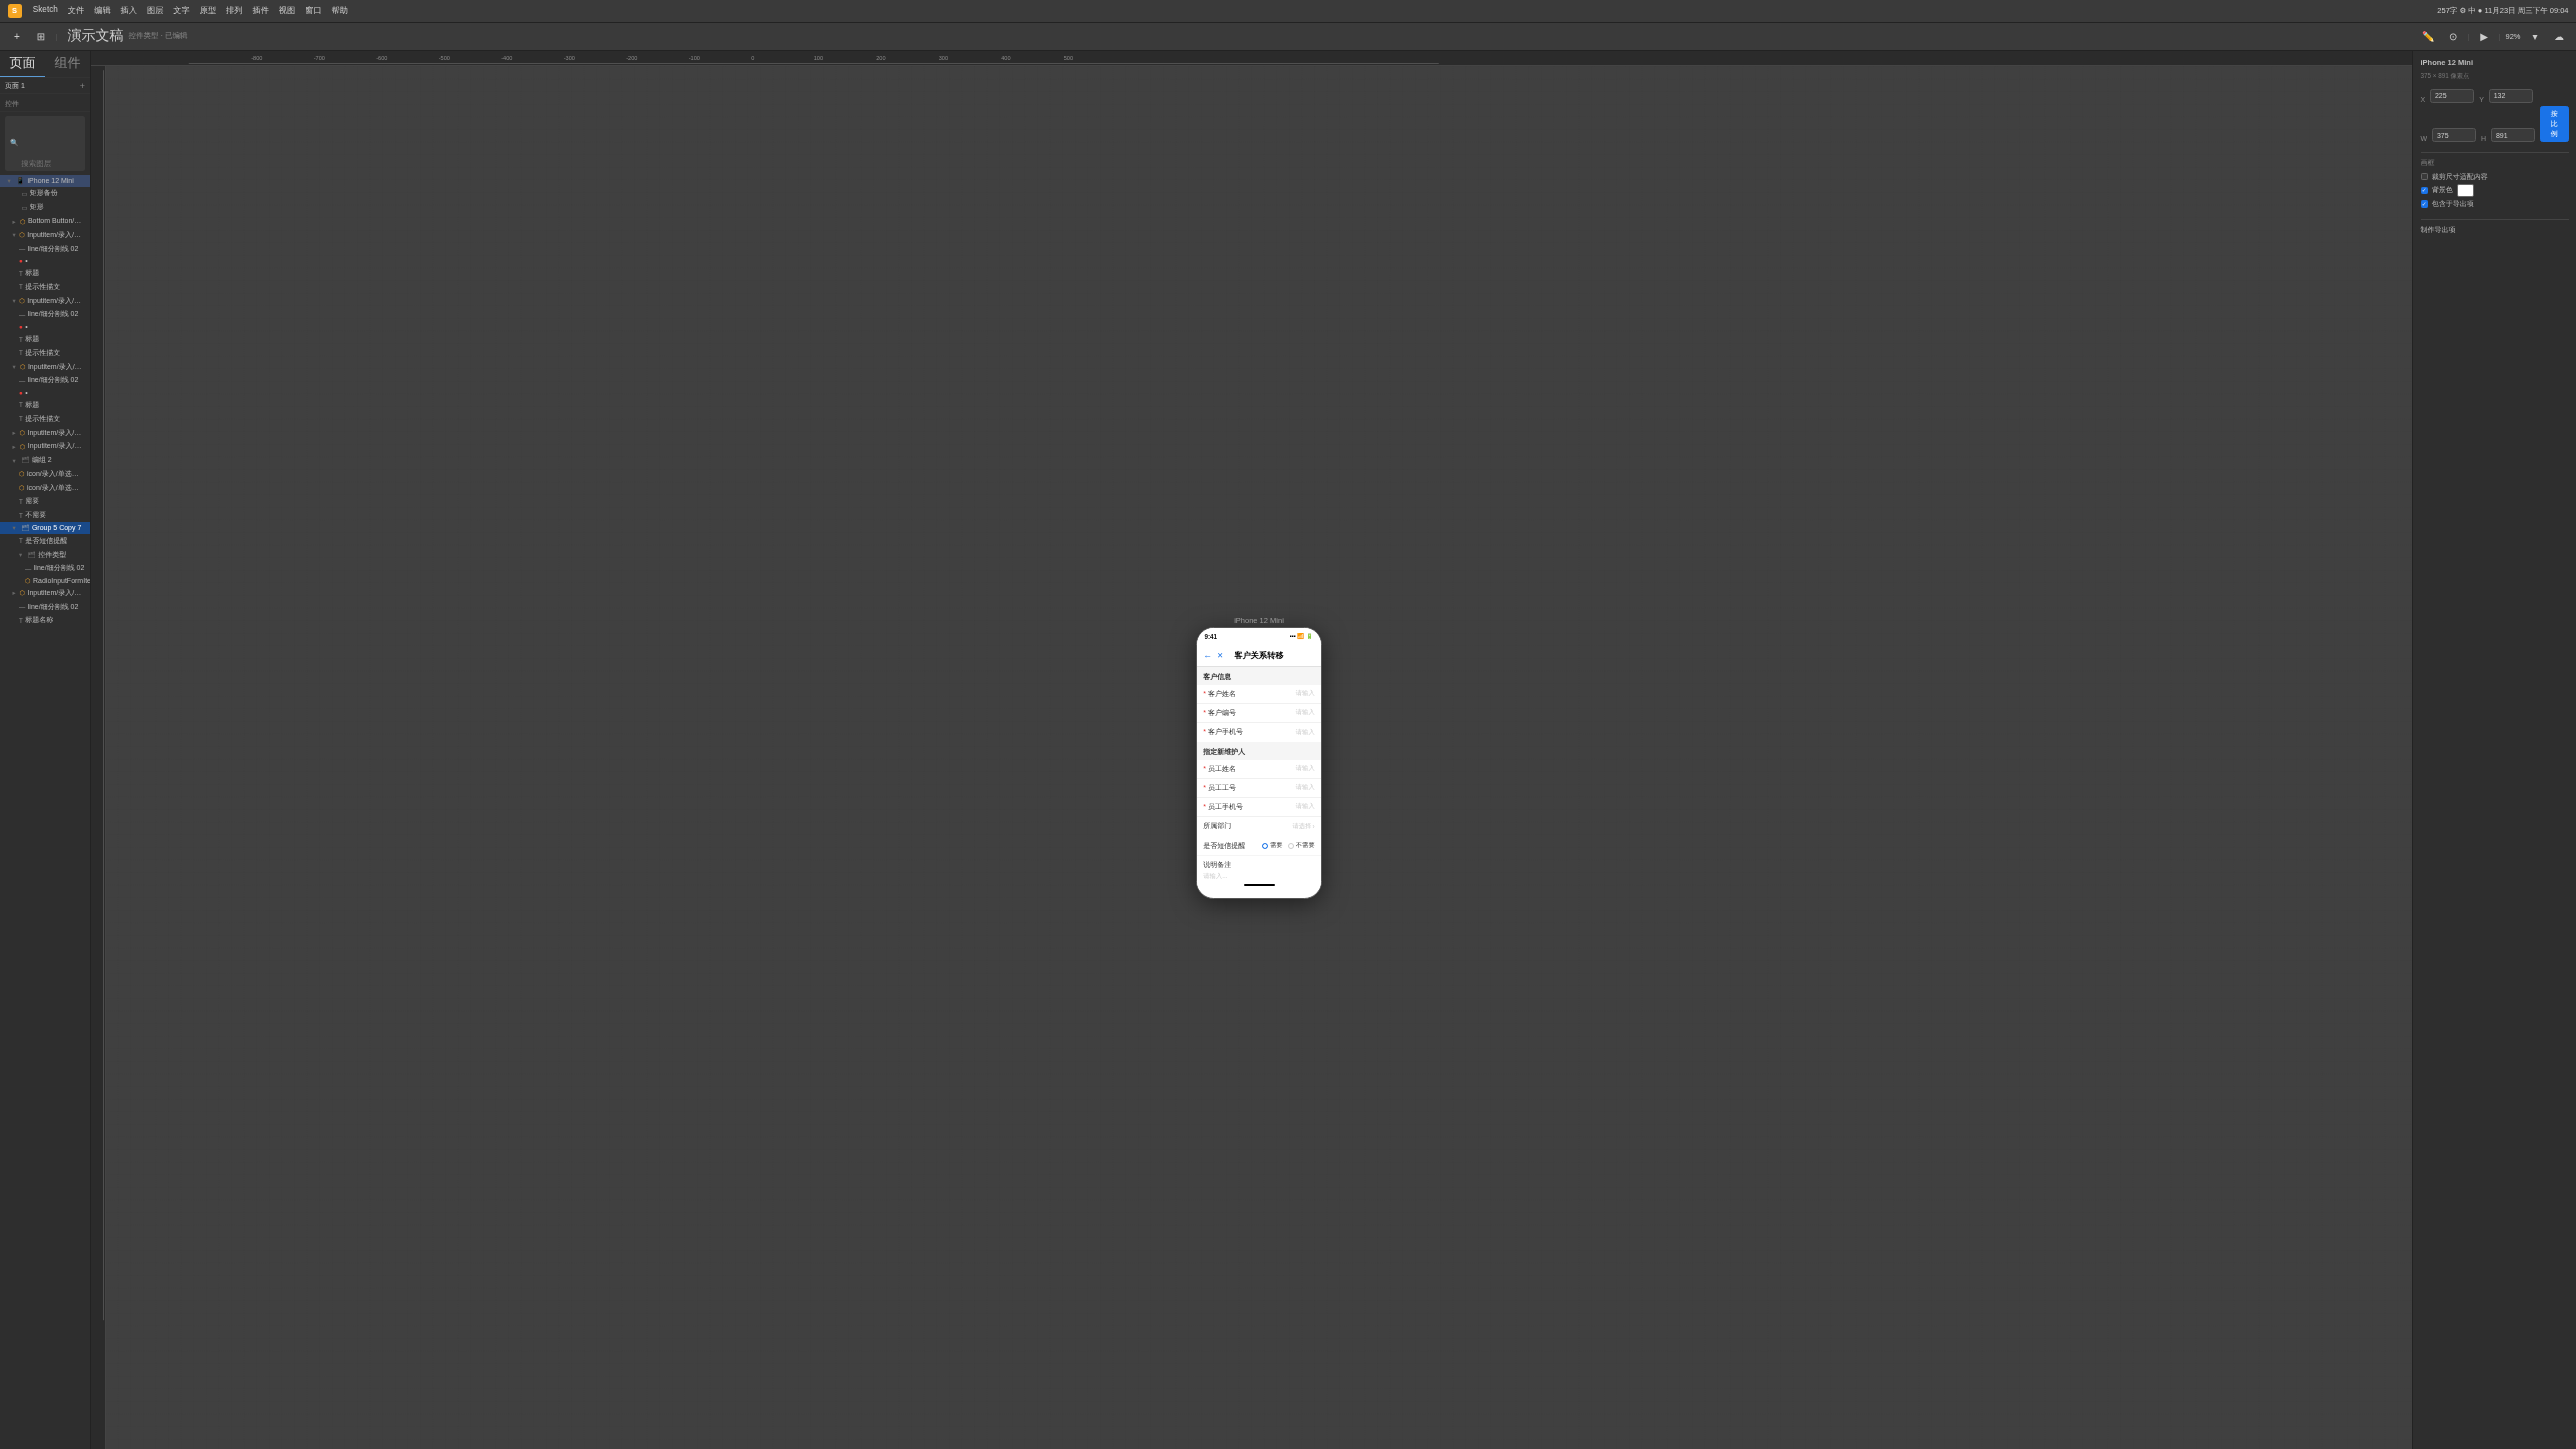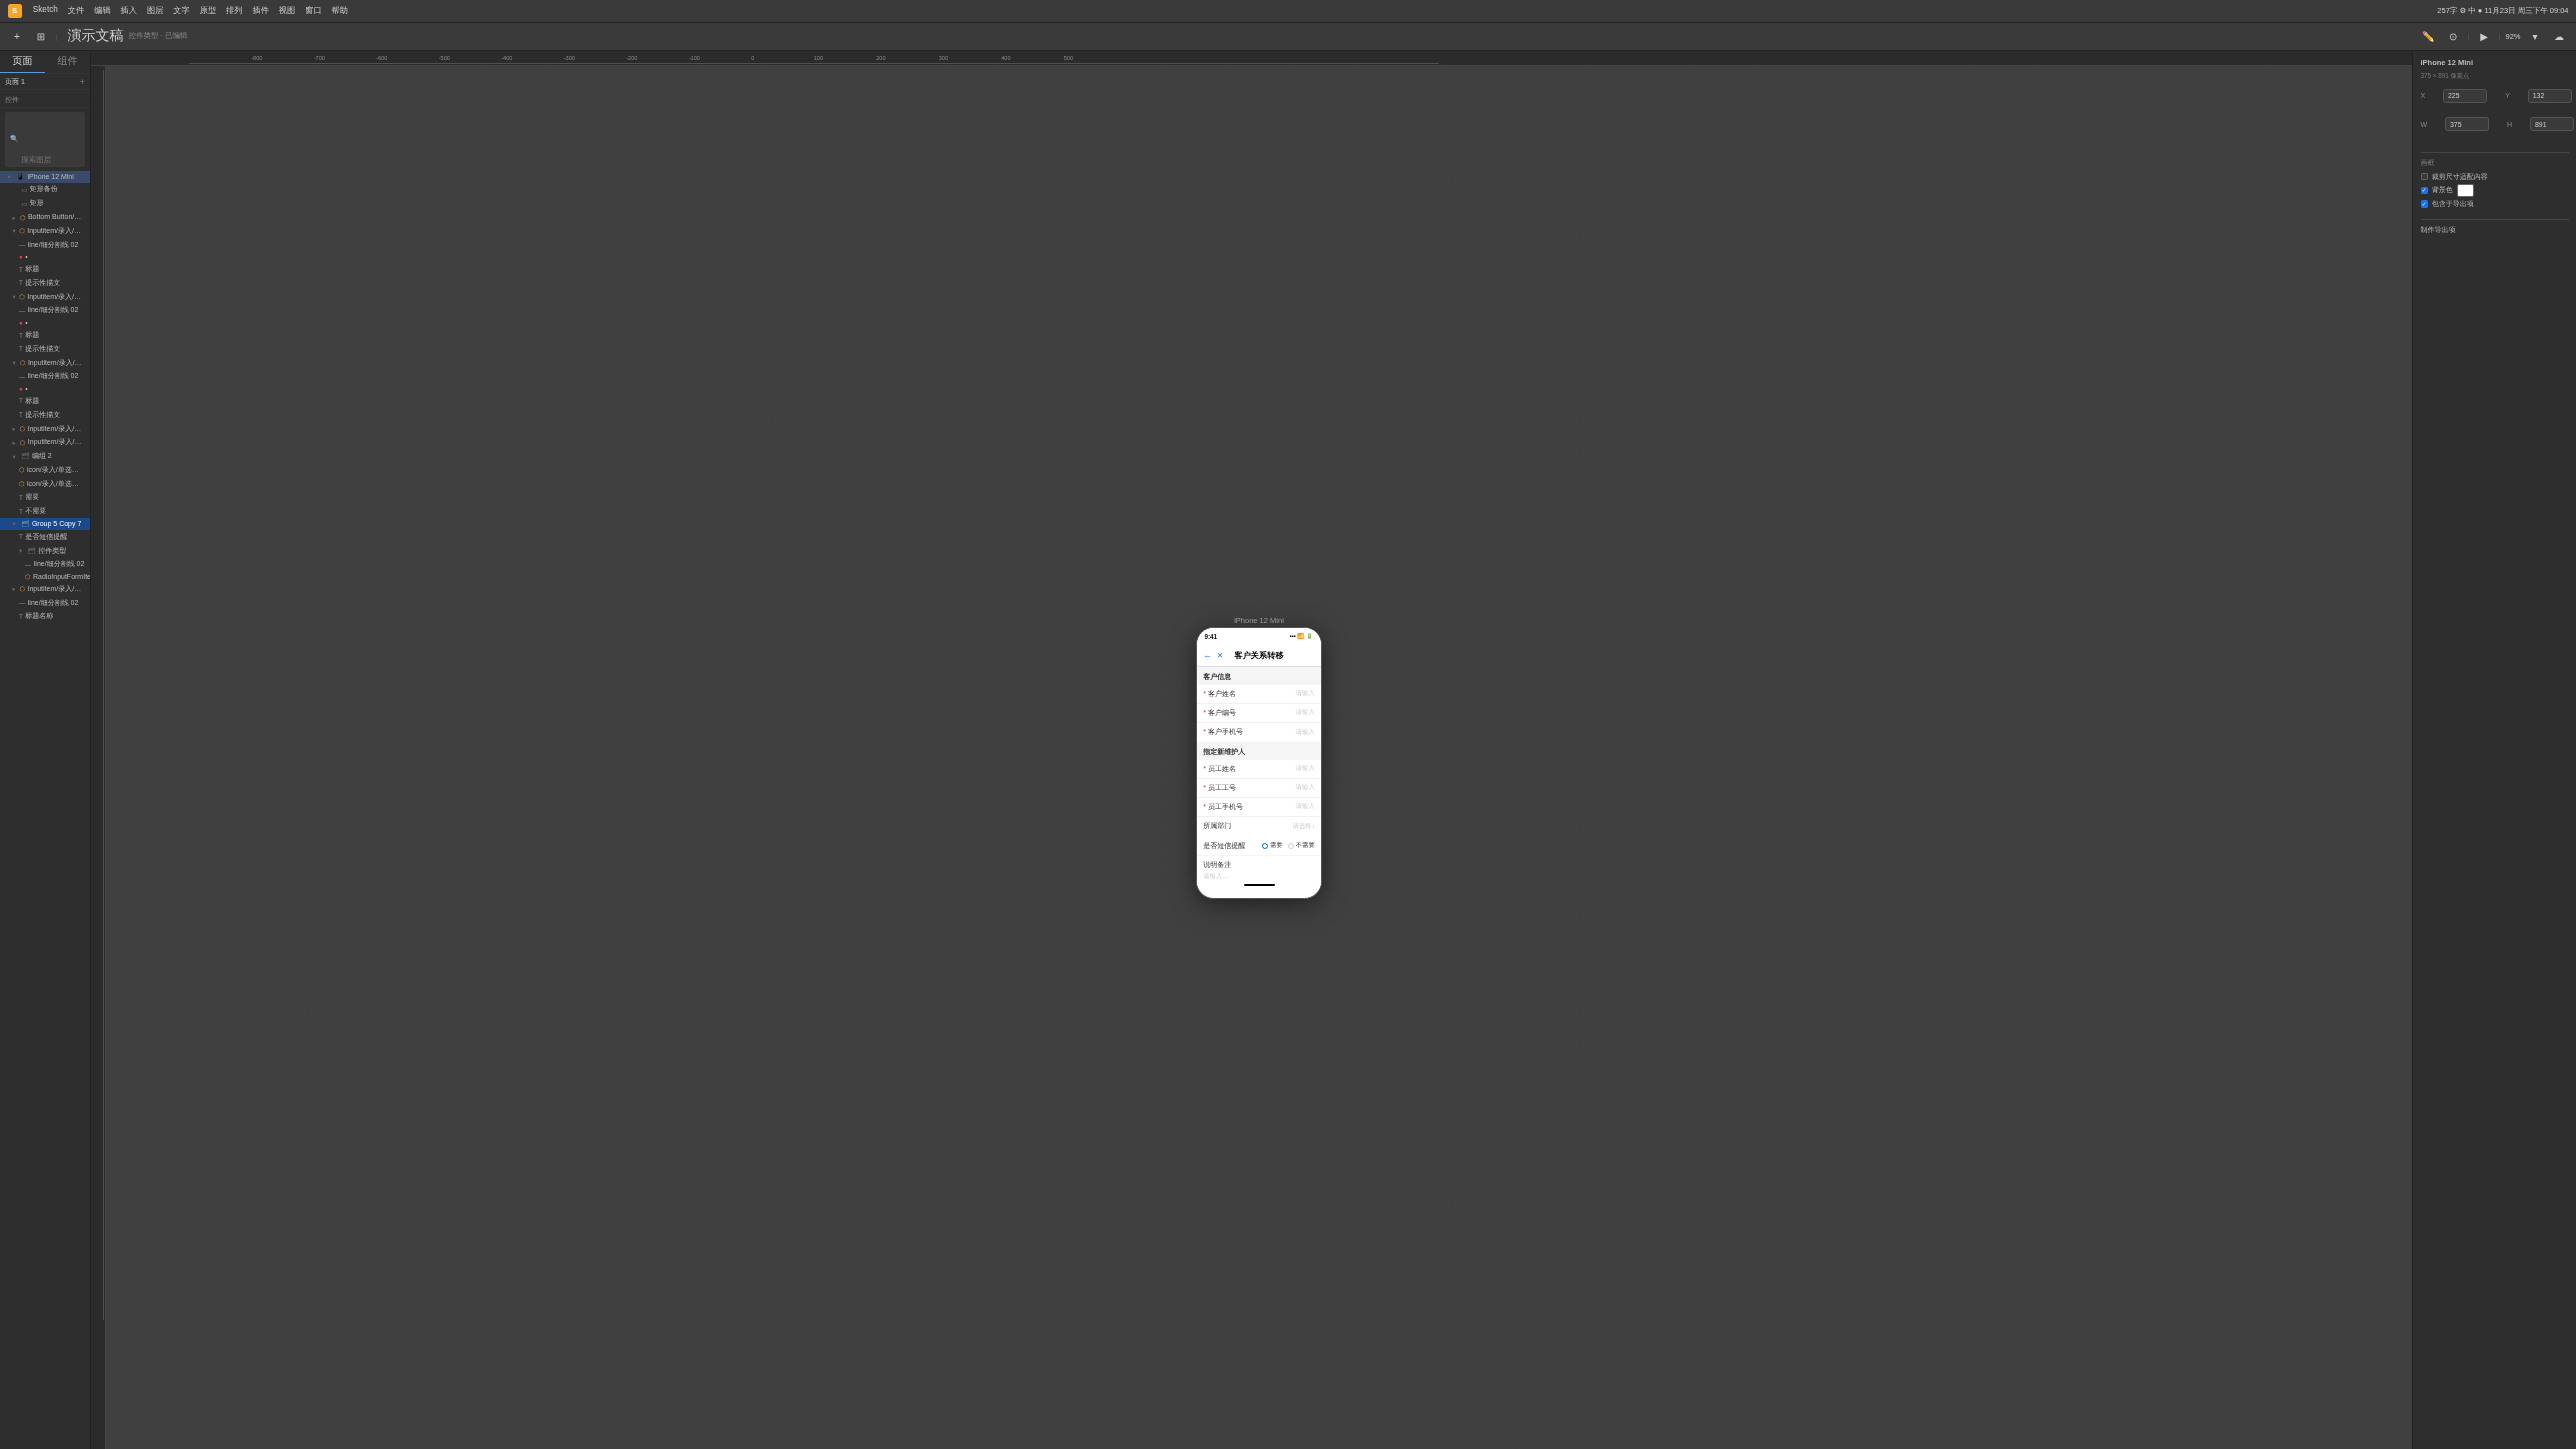--- a/index.html
+++ b/index.html
@@ -122,21 +122,21 @@
       flex-shrink: 0;
     }
     .panel-tabs {
       display: flex;
       border-bottom: 0.6px solid #333;
     }
     .panel-tab {
       flex: 1;
       padding: 3.8px 0;
       text-align: center;
-      font-size: 10px;
+      font-size: 13px;
       color: #888;
       cursor: pointer;
       border-bottom: 1.3px solid transparent;
     }
     .panel-tab.active {
       color: #ddd;
       border-bottom: 1.3px solid #5b9bd5;
     }
     .search-box {
       margin: 3.8px 5px;
@@ -364,22 +364,22 @@
     .right-section {
       margin-bottom: 10px;
     }
     .right-section-label {
       font-size: 7px;
       color: #888;
       margin-bottom: 3.8px;
     }
     .right-row {
       display: flex;
-      align-items: center;
-      gap: 18px;
+      align-items: flex-end;
+      gap: 5px;
       margin-bottom: 3.8px;
     }
     .right-input {
       background: #3a3a3a;
       border: 0.6px solid #555;
       border-radius: 2.5px;
       padding: 2.5px 3.8px;
       color: #ccc;
       font-size: 7px;
       width: 44px;

